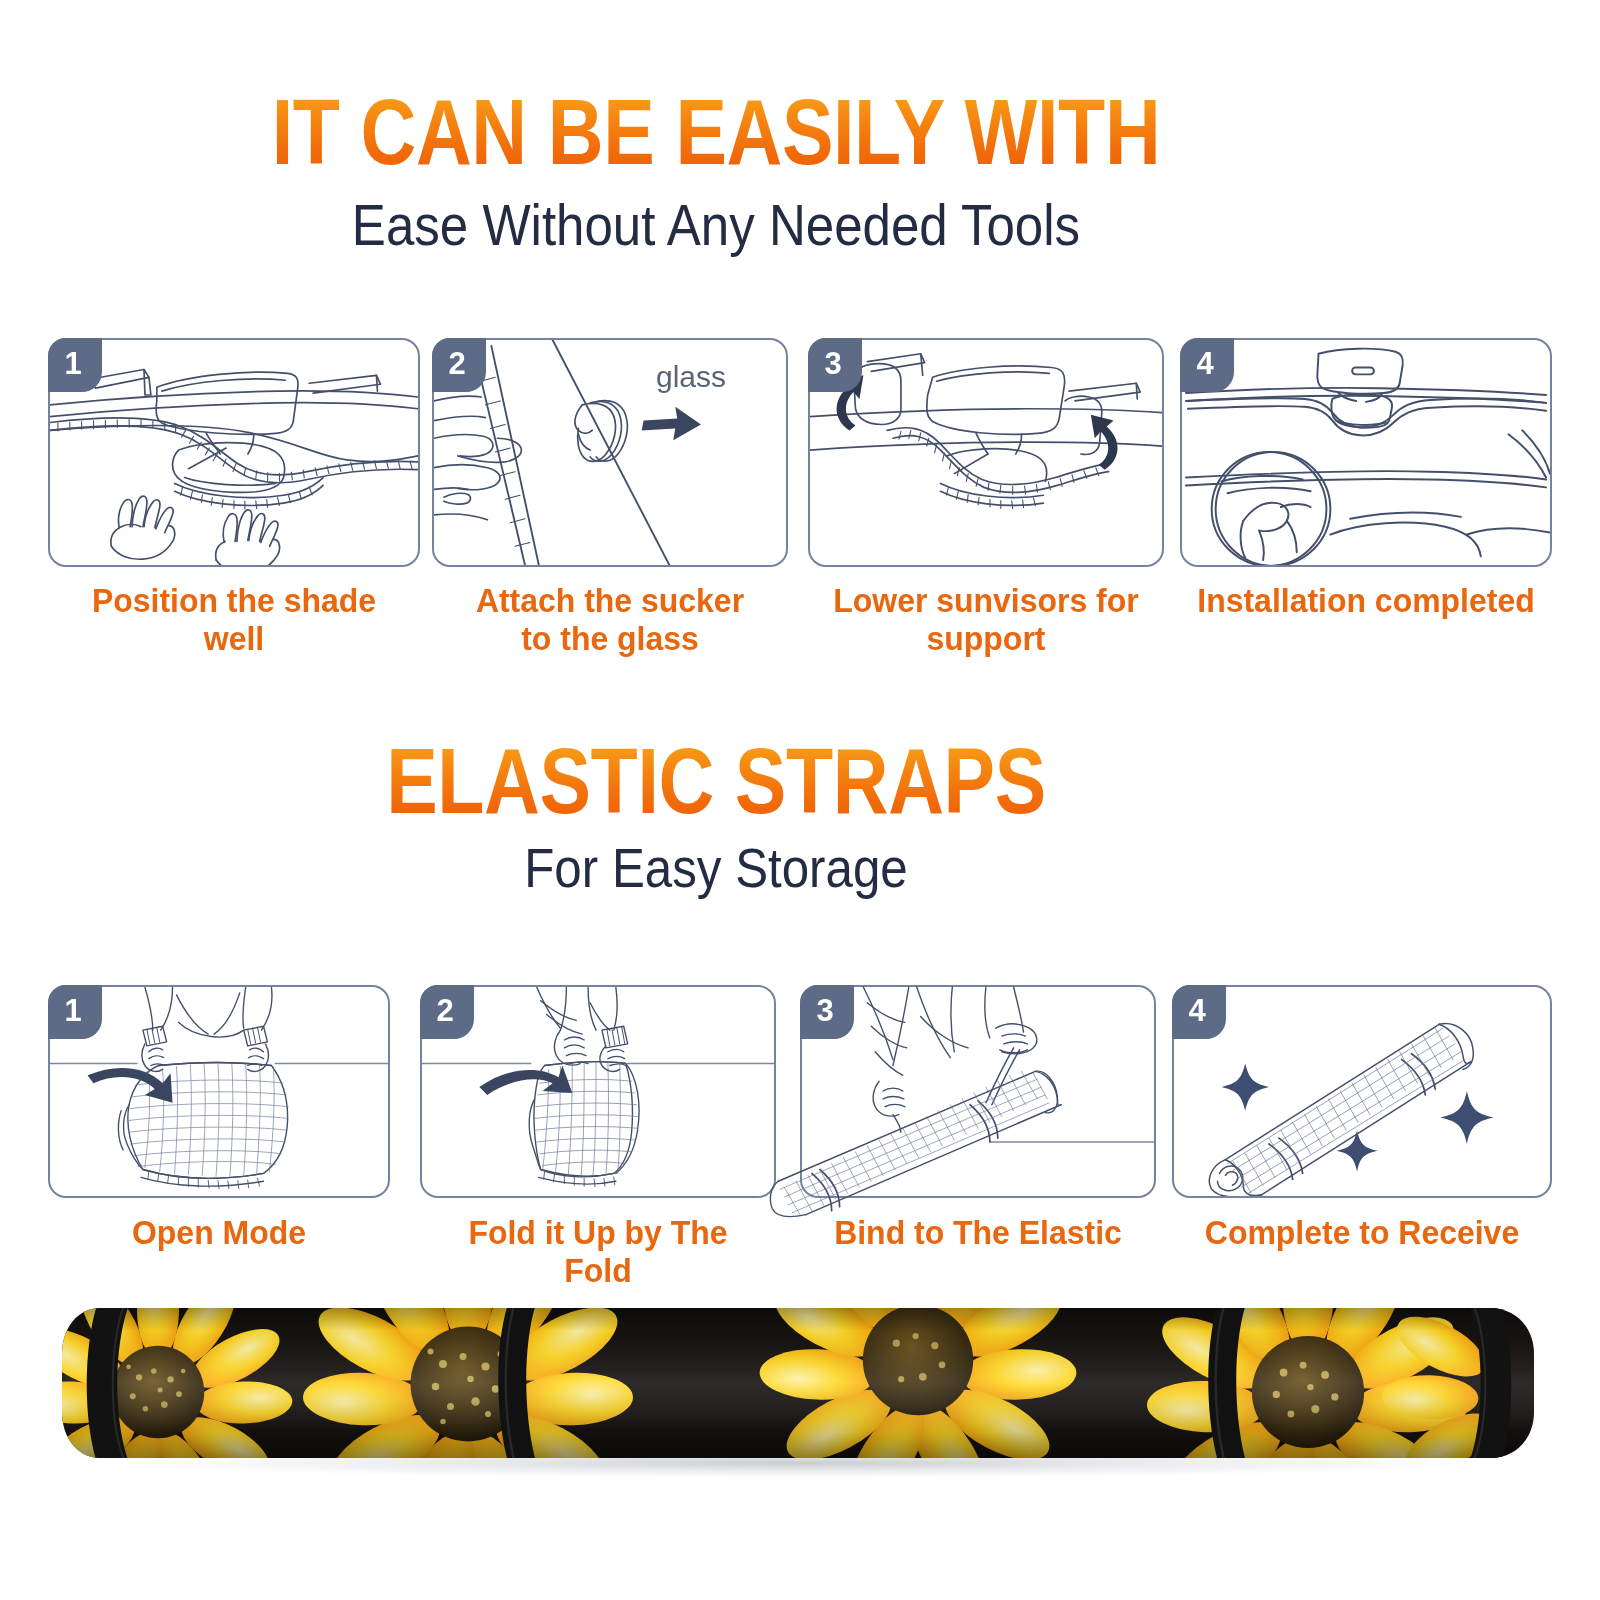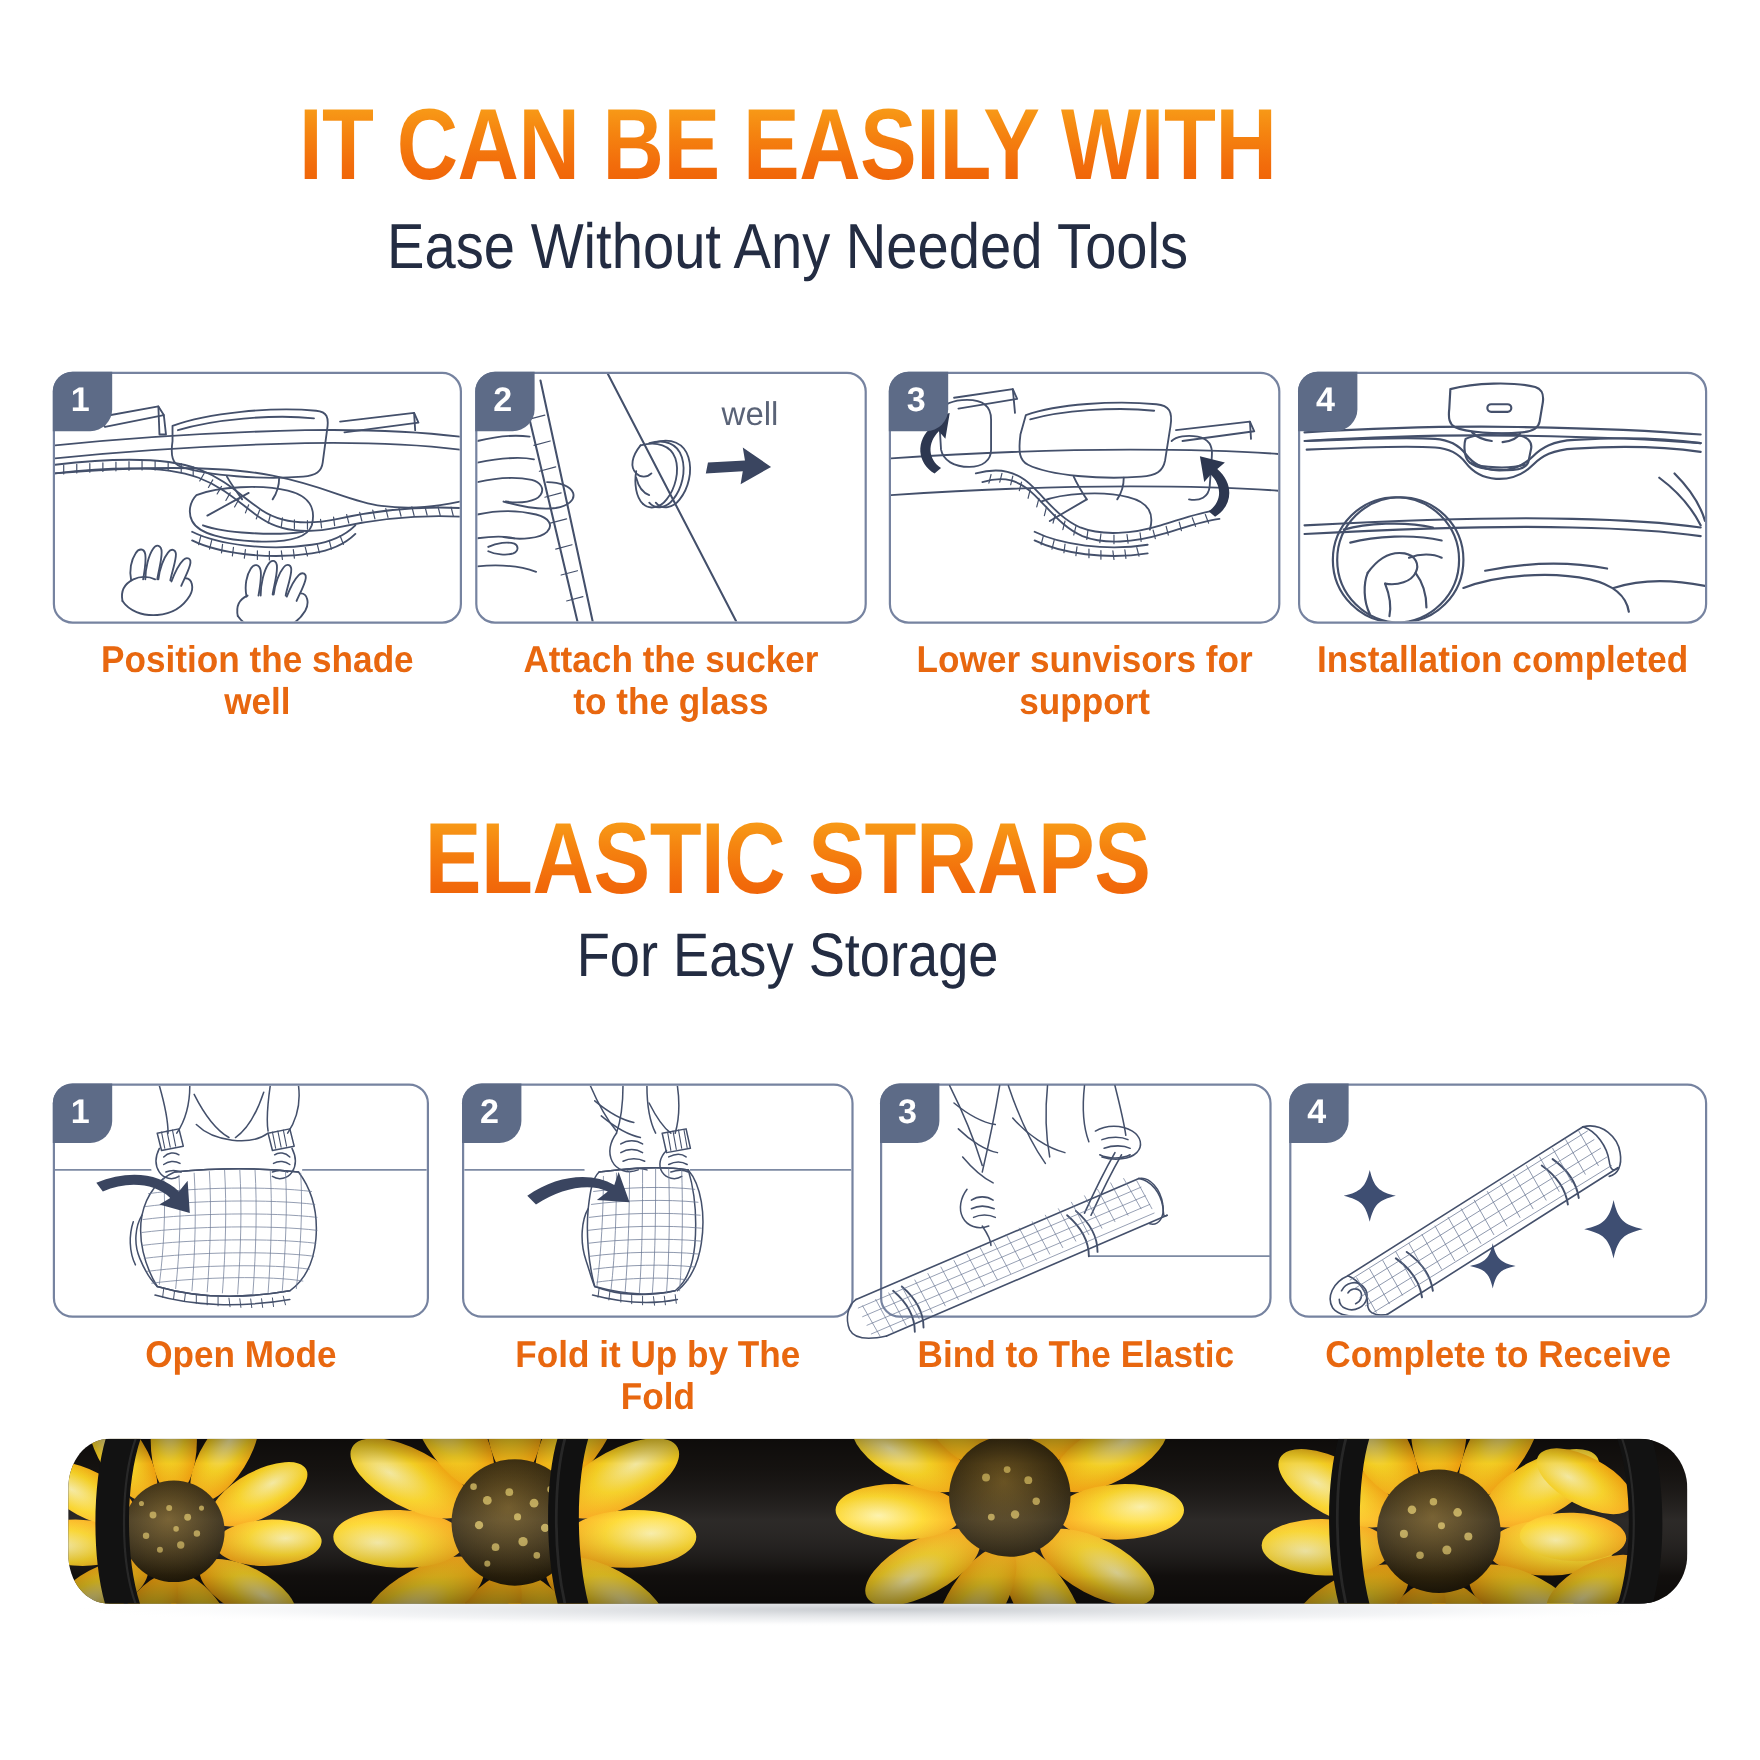--- a/index.html
+++ b/index.html
@@ -225,21 +225,21 @@
               <path d="M146 96 C148 104 152 110 158 112"></path>
 
               <g fill="#3a4560" stroke="none">
                 <path d="M212 82 L246 80 L244 68 L270 86 L242 102 L244 90 L210 92 Z"></path>
               </g>
             </g>
           </svg>
         </div>
       </div>
       <div class="badge">2</div>
-      <div class="glass-label" style="left:222px;top:20px;">well</div>
+      <div class="glass-label" style="left:222px;top:20px;">glass</div>
     </div>
     <div class="caption" style="left: 432px; top: 243px; width: 356px; white-space: pre-line;" style-white-space="pre-line">Attach the sucker
 to the glass</div>
 
     <div class="panel" style="left:808px;top:0;width:356px;height:229px;">
       <div class="panel-clip">
         <div class="panel-art">
           <svg viewBox="0 0 356 229" preserveAspectRatio="none">
             <g fill="none" stroke="#44506b" stroke-width="1.7" stroke-linecap="round" stroke-linejoin="round">
 

